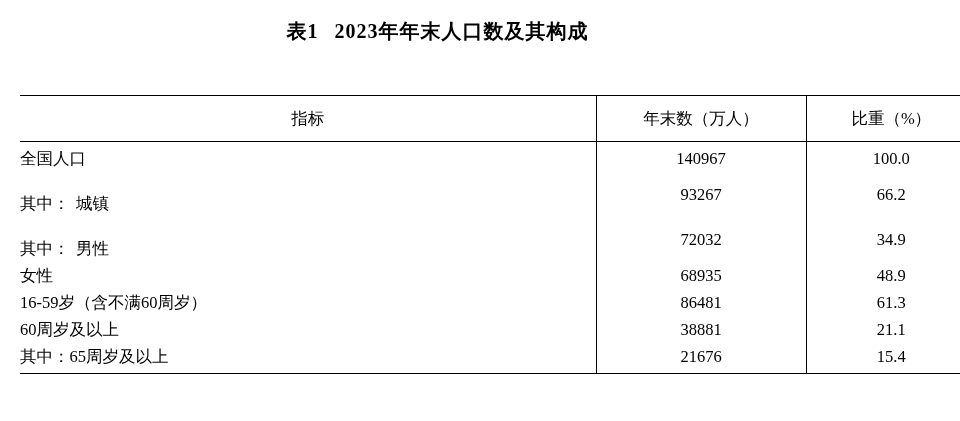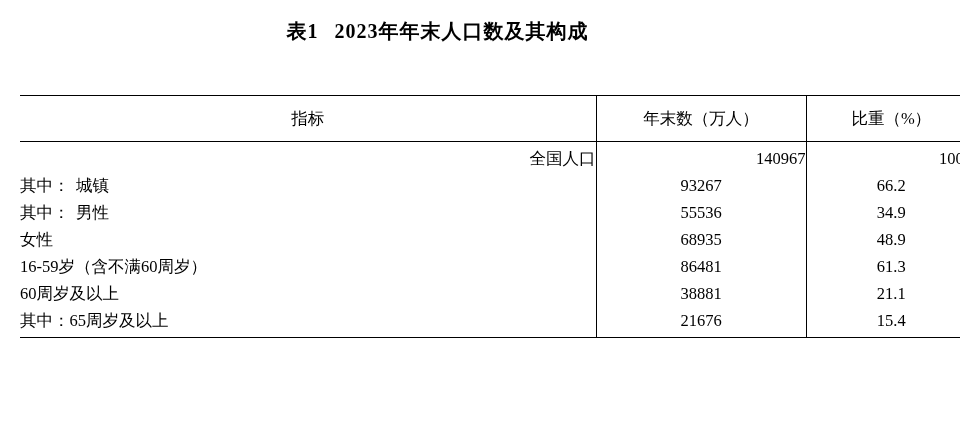--- a/index.html
+++ b/index.html
@@ -54,21 +54,20 @@
   }
   table.data thead th.c-num {
     border-right: 1.1px solid #000;
   }
   table.data tbody td {
     padding: 2.5px 0;
     vertical-align: middle;
   }
   table.data tbody tr:first-child td {
     padding-top: 6px;
-    text-align: right;
   }
   table.data tbody tr:last-child td {
     padding-bottom: 5px;
   }
   td.c-ind {
     text-align: left;
     padding-left: 4px;
     border-right: 1.1px solid #000;
   }
   td.c-num {
@@ -83,20 +82,21 @@
   col.w-pct { width: 170px; }
 
   .ind-0 { padding-left: 4px; }
   .ind-1 { padding-left: 44px; }
   .ind-2 { padding-left: 100px; }
   .ind-3 { padding-left: 128px; }
 
   .lbl-sub {
     display: inline-block;
     width: 56px;
+    margin-top: 18px;
   }
   sup.fn {
     font-size: 11px;
     vertical-align: super;
     line-height: 0;
     margin-left: 1px;
   }
   .bottom-rule {
     width: 956px;
     margin: 0 auto;
@@ -132,21 +132,21 @@
             <td class="c-num">140967</td>
             <td class="c-pct">100.0</td>
           </tr>
           <tr>
             <td class="c-ind ind-1"><span class="lbl-sub">其中：</span><span>城镇</span></td>
             <td class="c-num">93267</td>
             <td class="c-pct">66.2</td>
           </tr>
           <tr>
             <td class="c-ind ind-1"><span class="lbl-sub">其中：</span><span>男性</span></td>
-            <td class="c-num">55536</td>
+            <td class="c-num">72032</td>
             <td class="c-pct">34.9</td>
           </tr>
           <tr>
             <td class="c-ind ind-2"><span>女性</span></td>
             <td class="c-num">68935</td>
             <td class="c-pct">48.9</td>
           </tr>
           <tr>
             <td class="c-ind ind-2"><span>16-59岁（含不满60周岁）</span></td>
             <td class="c-num">86481</td>

